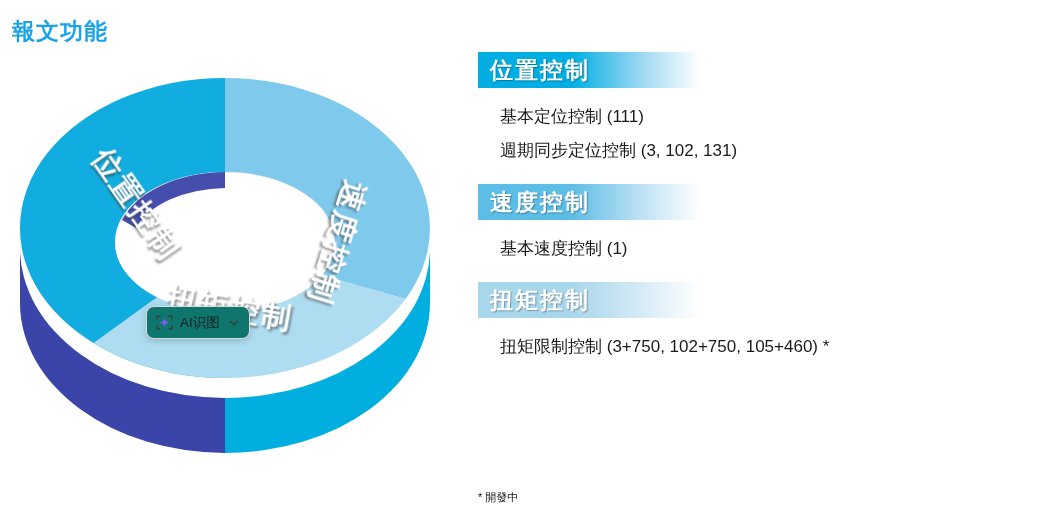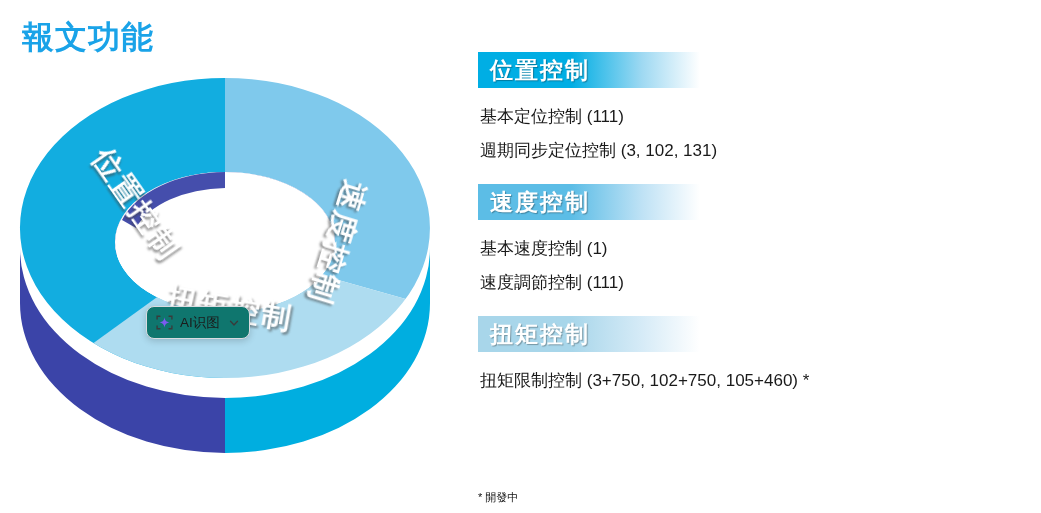--- a/index.html
+++ b/index.html
@@ -12,23 +12,23 @@
     height: 513px;
     position: relative;
     overflow: hidden;
     font-family: "Liberation Sans", "DejaVu Sans", sans-serif;
     color: #1a1a1a;
   }
 
   
   .page-title {
     position: absolute;
-    left: 22px;
+    left: 12px;
     top: 16px;
-    font-size: 32px;
+    font-size: 23px;
     font-weight: 700;
     letter-spacing: 1px;
     color: #1aa3e8;
     white-space: nowrap;
   }
 
   
   .donut-wrap {
     position: absolute;
     left: 10px;
@@ -101,21 +101,21 @@
     font-size: 23px;
     font-weight: 700;
     letter-spacing: 2px;
     white-space: nowrap;
     text-shadow: 1px 1px 1px rgba(0,0,0,0.30);
   }
   .sec-head.tone-0 { background: linear-gradient(to right, #00AEE4 0%, #00AEE4 42%, #9fd9f2 74%, #ffffff 100%); }
   .sec-head.tone-1 { background: linear-gradient(to right, #5cbde6 0%, #5cbde6 42%, #bfe2f5 74%, #ffffff 100%); }
   .sec-head.tone-2 { background: linear-gradient(to right, #a8d6ea 0%, #a8d6ea 42%, #d6ebf7 74%, #ffffff 100%); }
 
-  .sec-items { padding: 6px 0 16px 2px; }
+  .sec-items { padding: 6px 0 16px 2px; margin-left: 20px; }
   .sec-item {
     font-size: 17px;
     line-height: 34px;
     color: #1a1a1a;
     white-space: nowrap;
   }
 
   .footnote {
     position: absolute;
     left: 0;
@@ -205,21 +205,20 @@
       <div class="sec-item">週期同步定位控制 (3, 102, 131)</div>
     </div>
   </div>
 
   <div class="section">
     <div class="sec-head tone-1">
       <span class="sec-head-text">速度控制</span>
     </div>
     <div class="sec-items">
       <div class="sec-item">基本速度控制 (1)</div>
-      <div class="sec-item">速度調節控制 (111)</div>
     </div>
   </div>
 
   <div class="section">
     <div class="sec-head tone-2">
       <span class="sec-head-text">扭矩控制</span>
     </div>
     <div class="sec-items">
       <div class="sec-item">扭矩限制控制 (3+750, 102+750, 105+460) *</div>
     </div>

